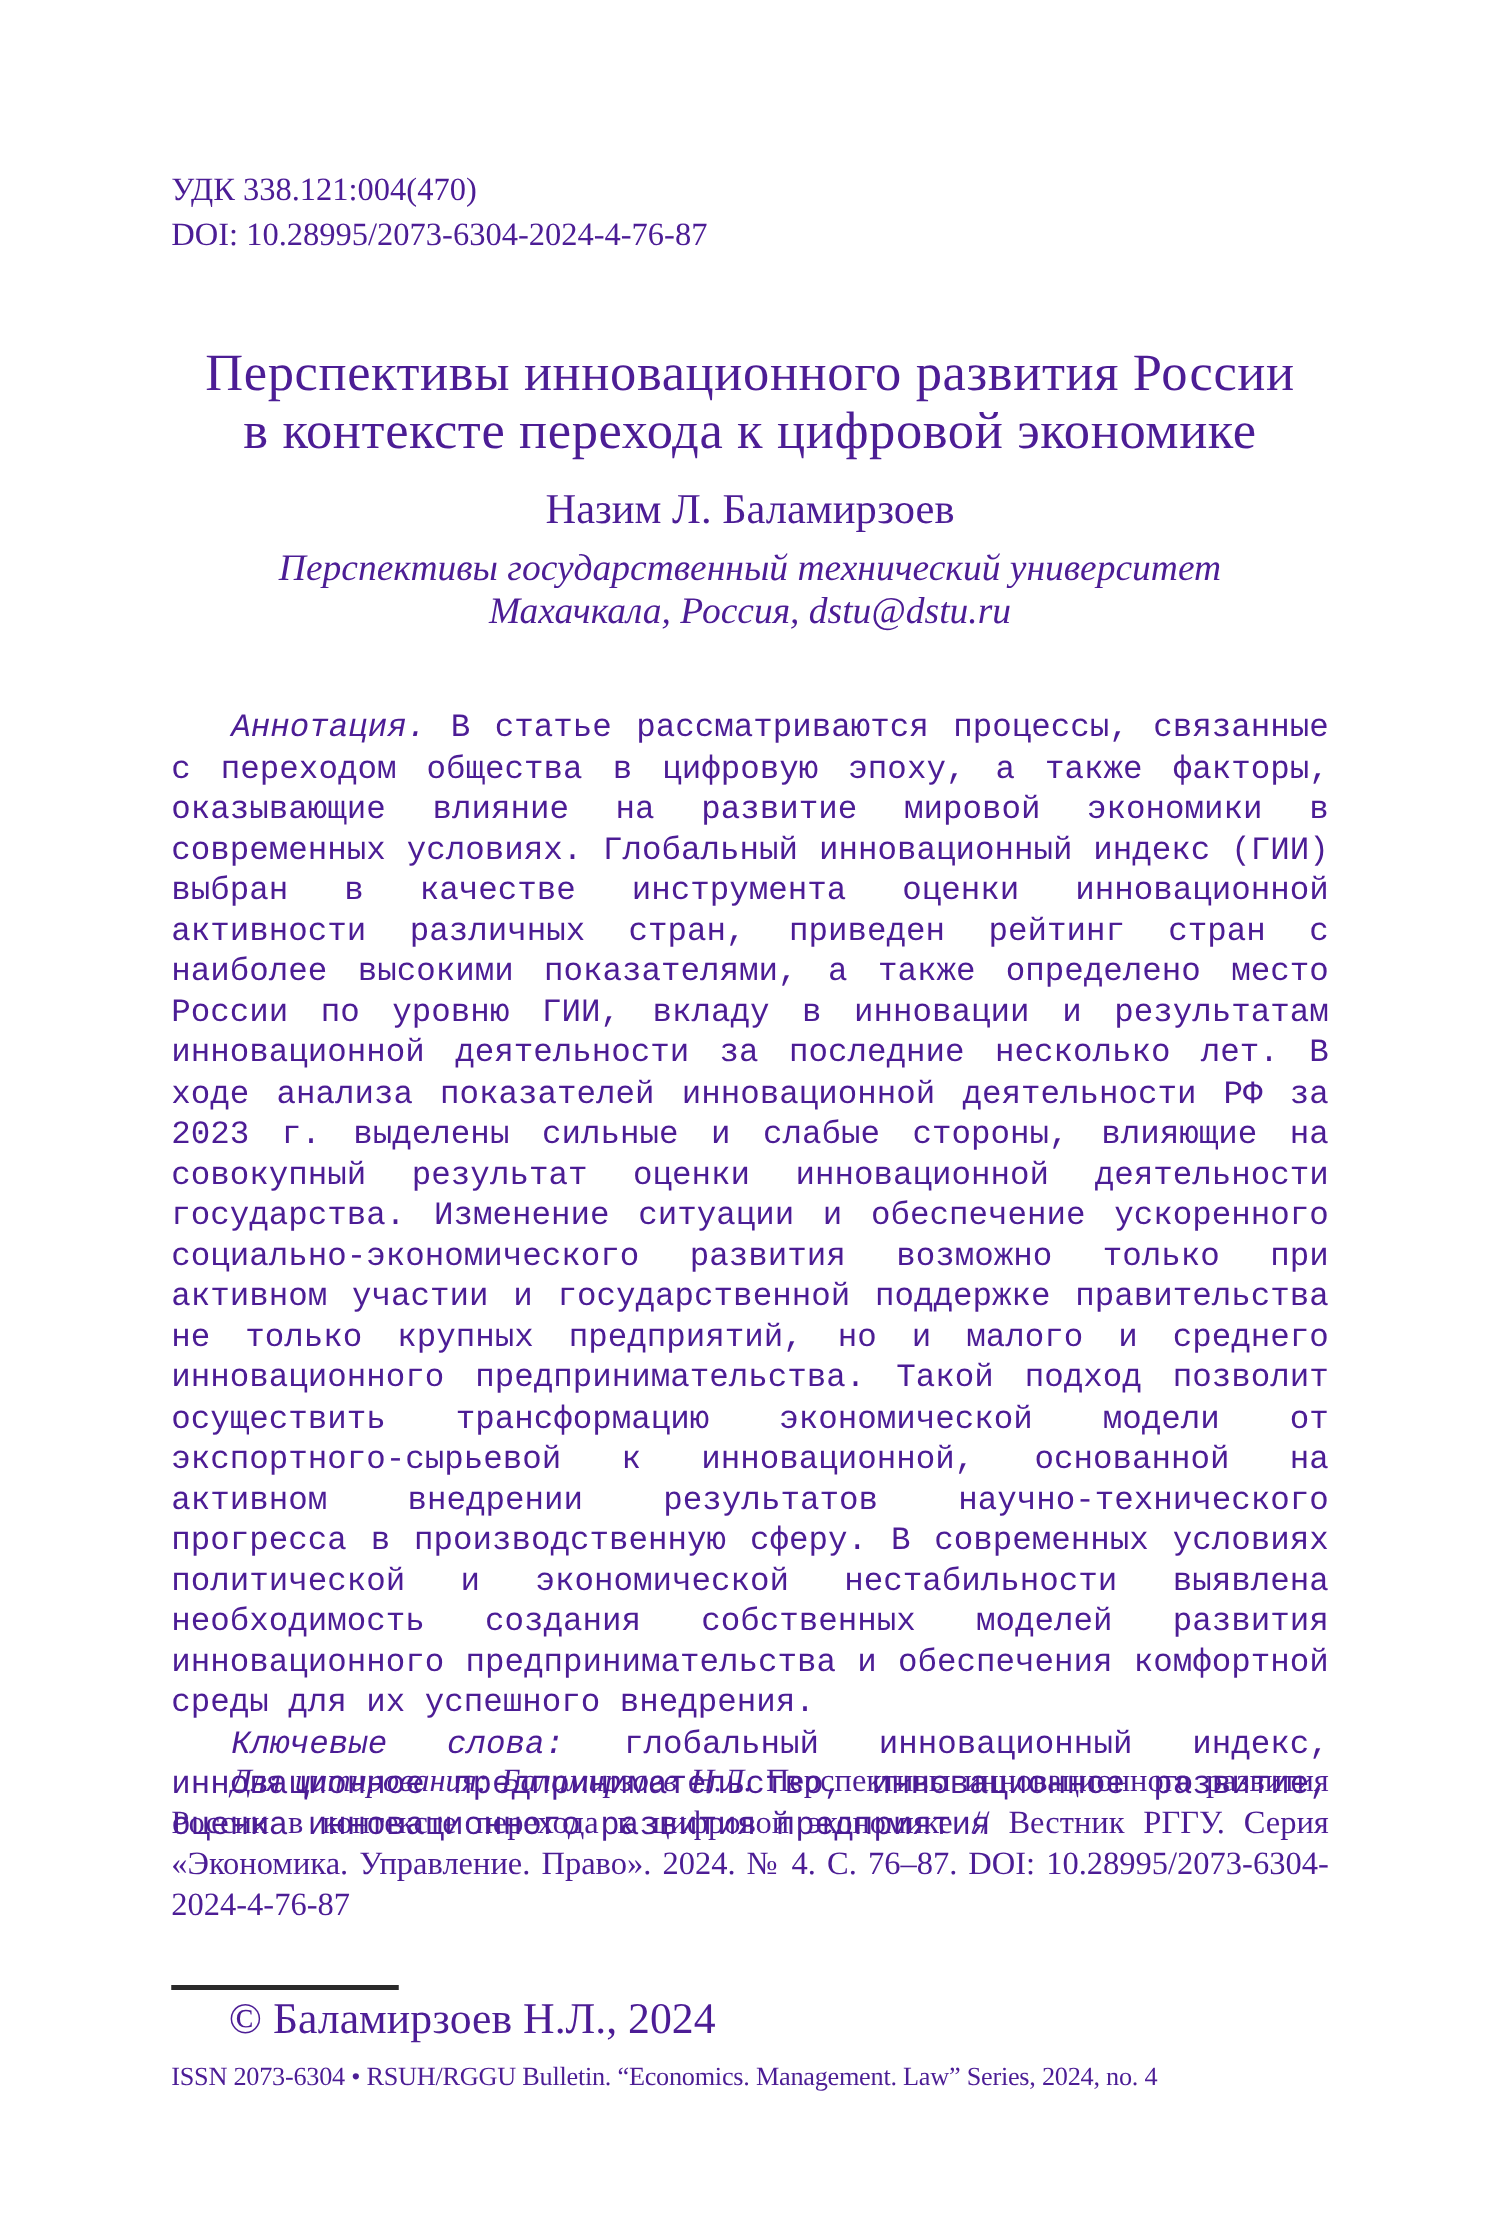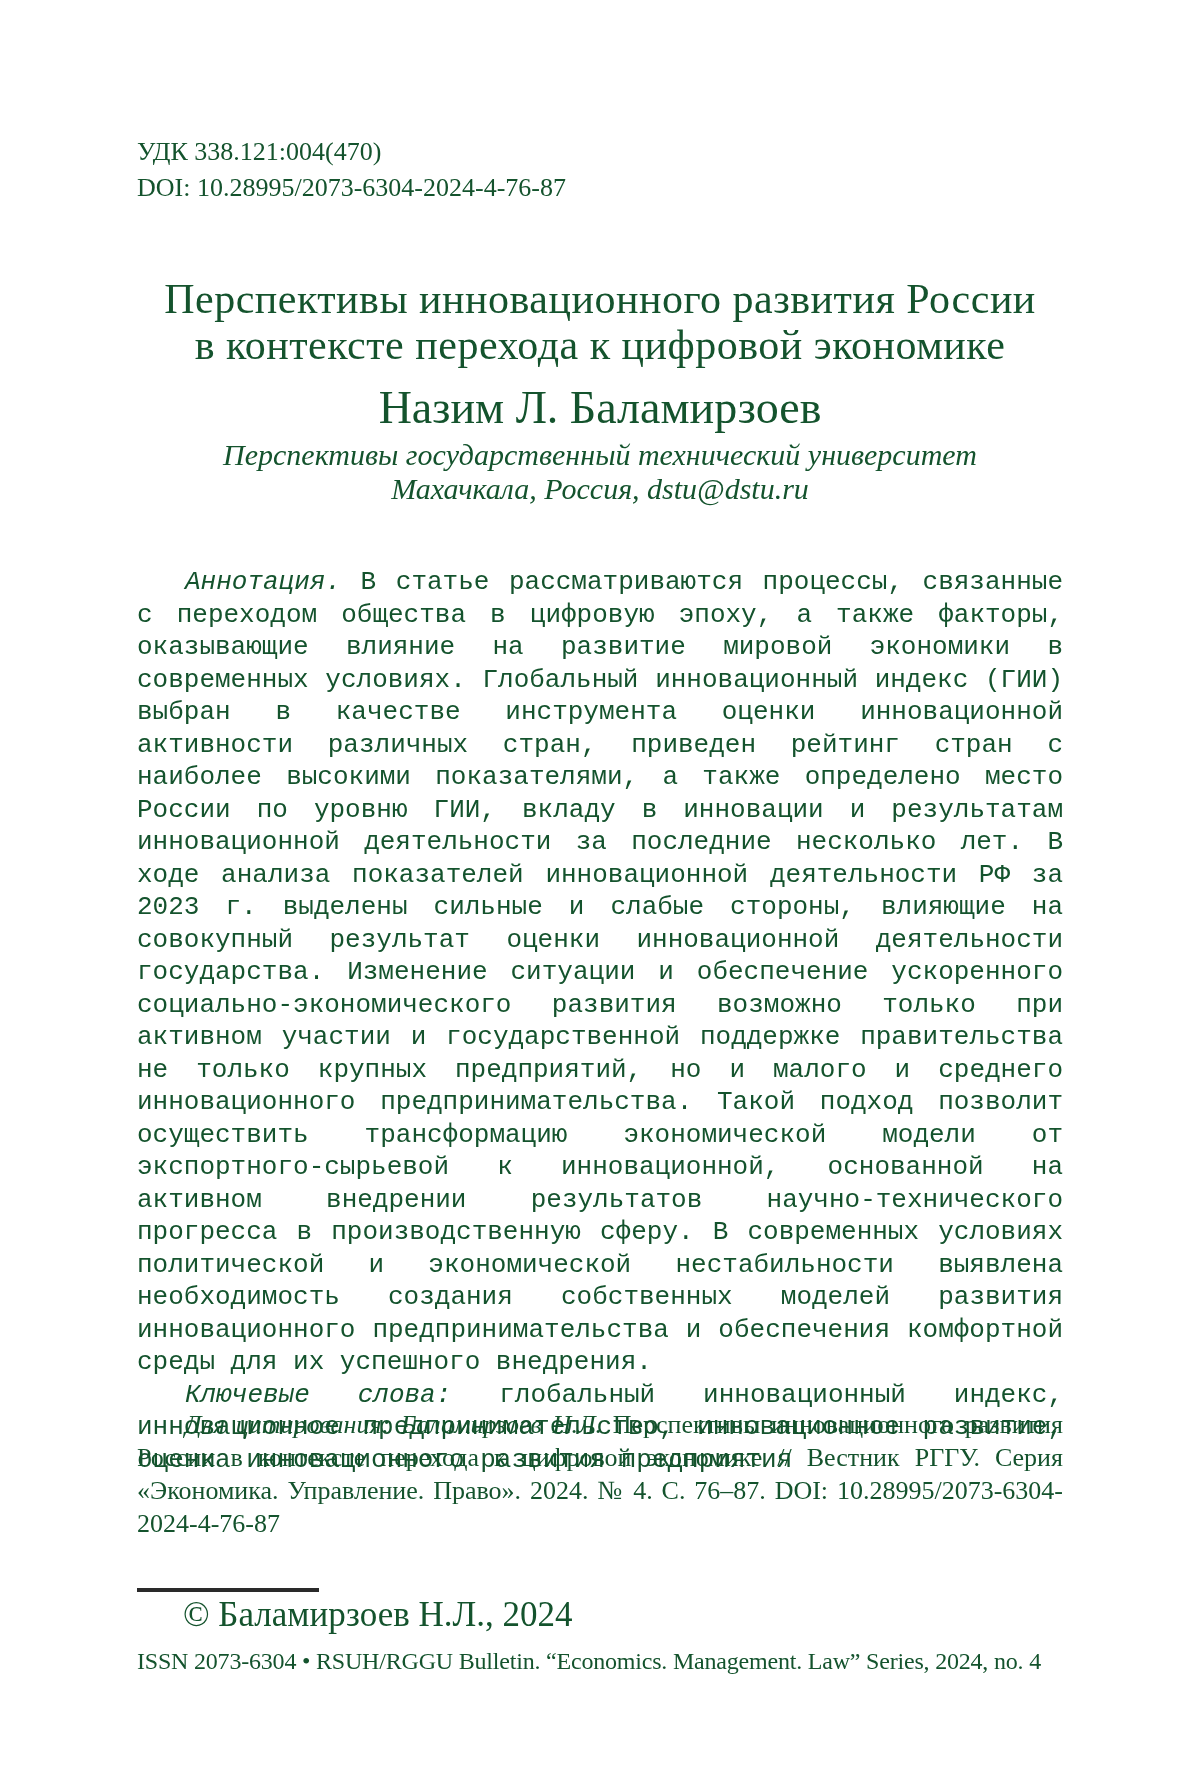--- a/index.html
+++ b/index.html
@@ -6,21 +6,21 @@
     margin: 0;
     padding: 0;
     background: #e8e8e8;
   }
   .page {
     position: relative;
     width: 1200px;
     height: 1780px;
     margin: 0 auto;
     background: #ffffff;
-    color: #14532d;
+    color: #4c1d95;
     font-family: "Liberation Serif", "DejaVu Serif", serif;
     overflow: hidden;
   }
   .udk-block {
     position: absolute;
     left: 137px;
     top: 134px;
     font-size: 26px;
     line-height: 36px;
     white-space: nowrap;
@@ -34,21 +34,21 @@
     font-size: 42px;
     line-height: 46px;
     letter-spacing: 0.5px;
   }
   .author-line {
     position: absolute;
     left: 0;
     right: 0;
     top: 390px;
     text-align: center;
-    font-size: 46px;
+    font-size: 34px;
     line-height: 36px;
   }
   .affiliation-block {
     position: absolute;
     left: 0;
     right: 0;
     top: 438px;
     text-align: center;
     font-style: italic;
     font-size: 30px;
@@ -97,21 +97,21 @@
     font-size: 35px;
     line-height: 34px;
     text-indent: 46px;
     white-space: nowrap;
   }
   .footer-line {
     position: absolute;
     left: 137px;
     width: 926px;
     top: 1646px;
-    font-size: 24px;
+    font-size: 21px;
     line-height: 30px;
     letter-spacing: -0.2px;
     white-space: nowrap;
     overflow: hidden;
   }
 </style>
 </head>
 <body>
 
 <div class="page">

